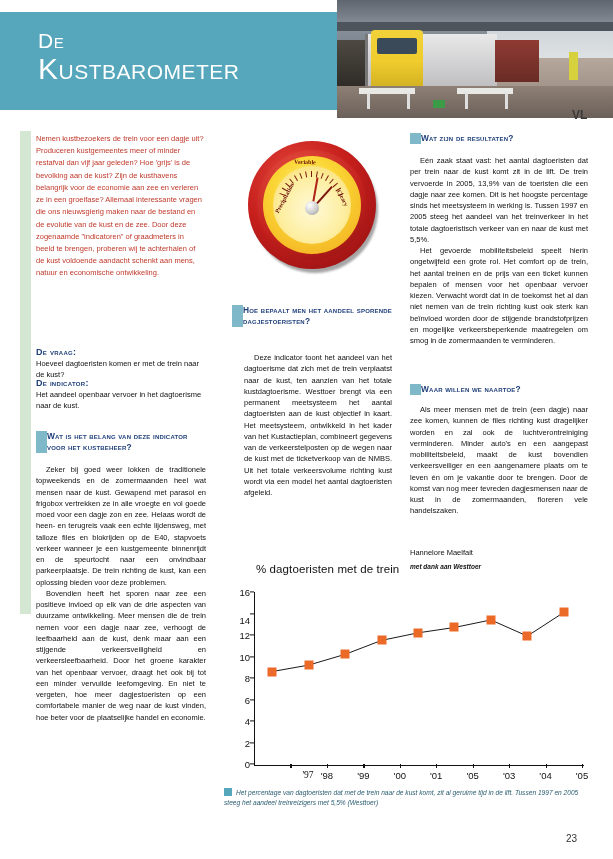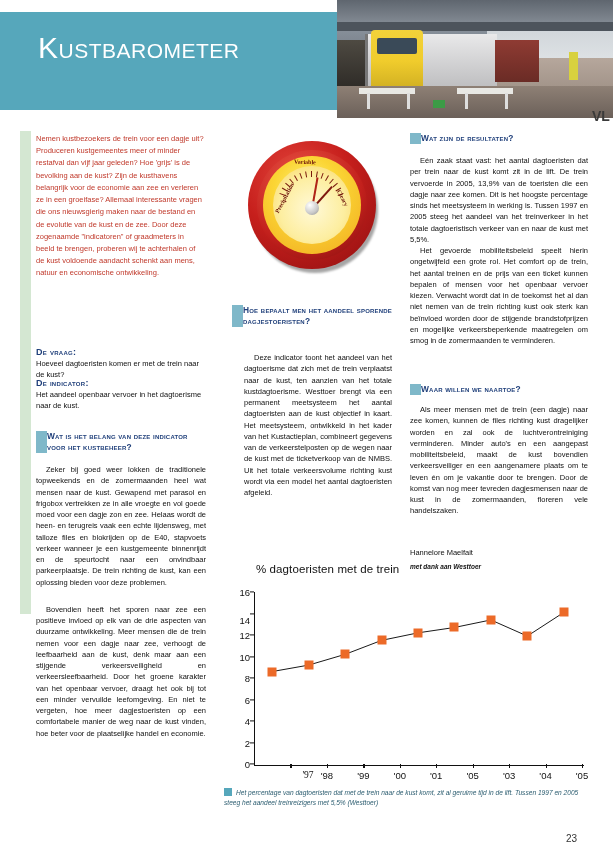--- a/index.html
+++ b/index.html
@@ -91,22 +91,22 @@
     background: linear-gradient(#8e8075, #6b6059);
   }
   .ph-bench {
     position: absolute; background: #e8e8e4;
   }
   .ph-b1 { left: 22px; top: 88px; width: 56px; height: 6px; }
   .ph-b2 { left: 120px; top: 88px; width: 56px; height: 6px; }
   .ph-leg { position: absolute; background: #dedede; width: 3px; height: 16px; }
   .ph-green { position: absolute; left: 96px; top: 100px; width: 12px; height: 8px; background: #3c9b46; }
   #vl-mark {
-    position: absolute; left: 592px; top: 108px;
-    font-size: 14px; color: #3a3a3a; font-weight: 700;
+    position: absolute; left: 572px; top: 108px;
+    font-size: 12px; color: #3a3a3a; font-weight: 700;
     font-family: "Liberation Sans", sans-serif;
   }
   .green-stripe {
     position: absolute; left: 20px; top: 131px; width: 11px; height: 483px;
     background: #d4e7d2;
   }
   .intro {
     position: absolute; left: 36px; top: 133px; width: 168px;
     color: #c0392b; font-size: 7.5px; line-height: 1.63;
     font-family: "Liberation Sans", sans-serif;
@@ -136,21 +136,21 @@
     font-variant: small-caps; line-height: 1.33; letter-spacing: 0.2px;
     font-family: "Liberation Sans", sans-serif;
   }
   #belang-head { left: 47px; top: 431px; width: 160px; }
   #belang-body {
     position: absolute; left: 36px; top: 464px; width: 170px;
     color: #111; font-size: 7.5px; line-height: 1.502; text-align: justify;
     font-family: "Liberation Sans", sans-serif;
   }
   #belang-body p { margin: 0; text-indent: 10px; }
-  #belang-body p + p { margin-top: 16px; }
+  #belang-body p + p { margin-top: 0px; }
 
   
   #barometer {
     position: absolute; left: 242px; top: 133px; width: 145px; height: 155px;
   }
   .bar-shadow {
     position: absolute; left: 10px; top: 14px; width: 126px; height: 126px;
     border-radius: 50%; background: rgba(0,0,0,0.35); filter: blur(1px);
   }
   .bar-ring1 {
@@ -312,20 +312,21 @@
     font-size: 10px; color: #333;
     font-family: "Liberation Sans", sans-serif;
   }
 </style>
 </head>
 <body>
 
 <div id="header">
   <div id="header-teal"></div>
   <div id="header-title">
+    <div class="line1">De</div>
     <div class="line2">Kustbarometer</div>
   </div>
 
   <div id="header-photo">
     <div class="ph-sky"></div>
     <div class="ph-roof"></div>
     <div class="ph-roof2"></div>
     <div class="ph-platform"></div>
     <div class="ph-darktrain"></div>
     <div class="ph-train-body"></div>

